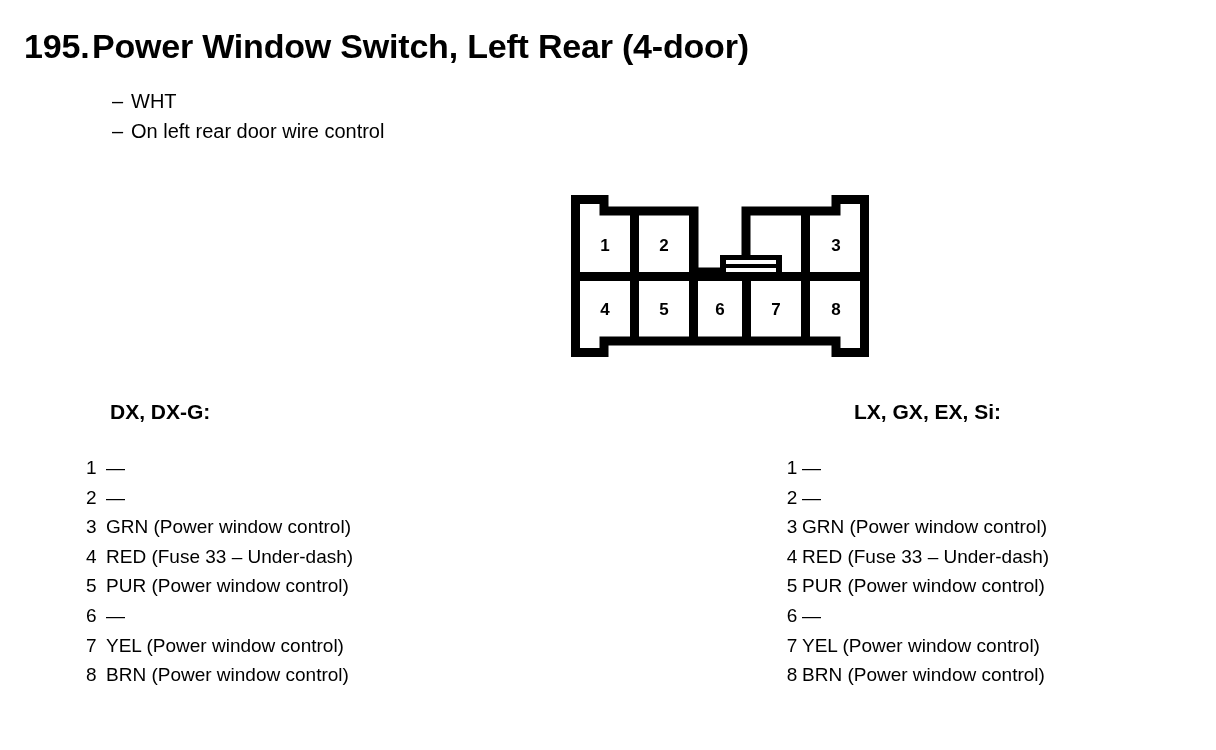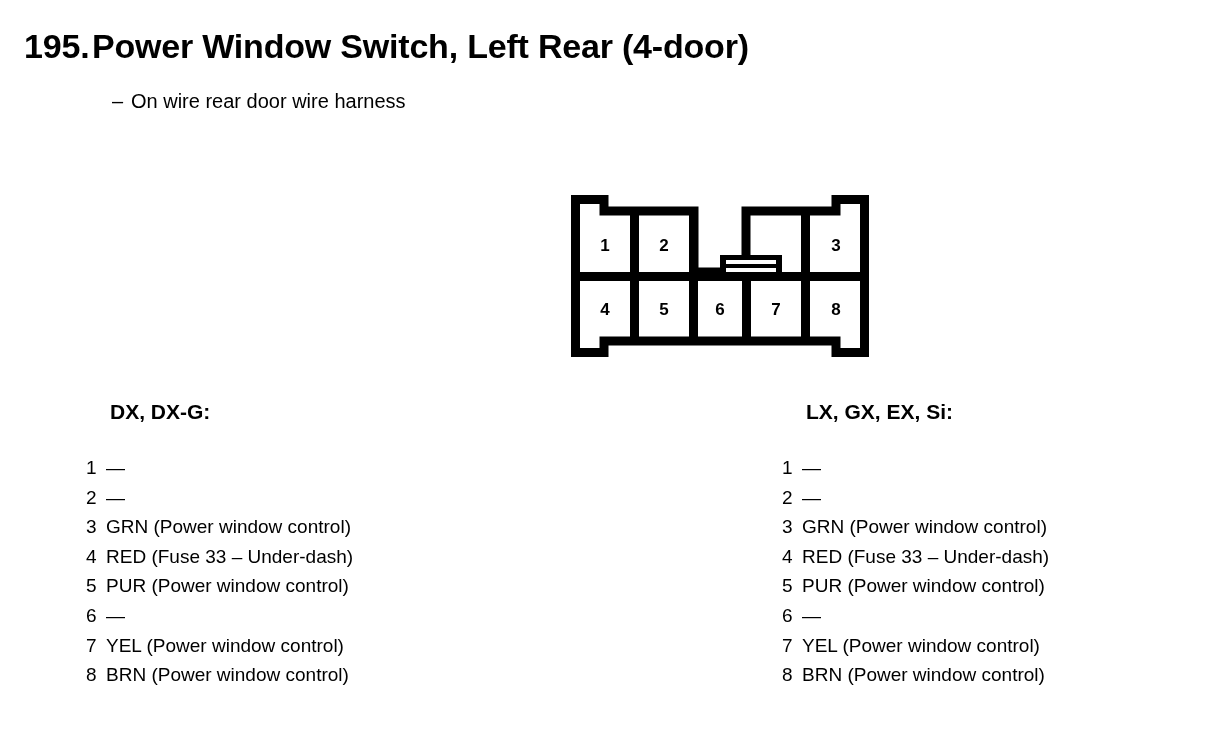--- a/index.html
+++ b/index.html
@@ -72,21 +72,21 @@
     text-anchor: middle;
     dominant-baseline: central;
   }
 
   
   .pin-table {
     position: absolute;
     top: 400px;
   }
   #pin-table-left  { left: 86px; }
-  #pin-table-right { left: 782px; }
+  #pin-table-right { left: 782px; text-align: center; }
 
   .pin-table-heading {
     font-size: 21px;
     font-weight: bold;
     margin: 0 0 29px 24px;
     white-space: nowrap;
   }
   .pin-rows {
     margin: 0;
     padding: 0;
@@ -109,21 +109,24 @@
 </style>
 </head>
 <body>
 
 <div id="title-block">
   <div id="page-title">
     <span id="title-number">195.</span><span>Power Window Switch, Left Rear (4-door)</span>
   </div>
   <ul id="subtitle-list">
     <li>
-      <span class="dash-lead">–</span><span>On wire rear door wire harness</span>
+      <span class="dash-lead">–</span><span>WHT</span>
+    </li>
+    <li>
+      <span class="dash-lead">–</span><span>On left rear door wire control</span>
     </li>
   </ul>
 </div>
 
 <div id="connector">
   <svg width="298" height="162" viewBox="0 0 298 162" xmlns="http://www.w3.org/2000/svg">
 
     <path fill="none" stroke="#000000" stroke-width="9" stroke-linejoin="miter" d="M 4.5 4.5
              L 33 4.5
              L 33 16

